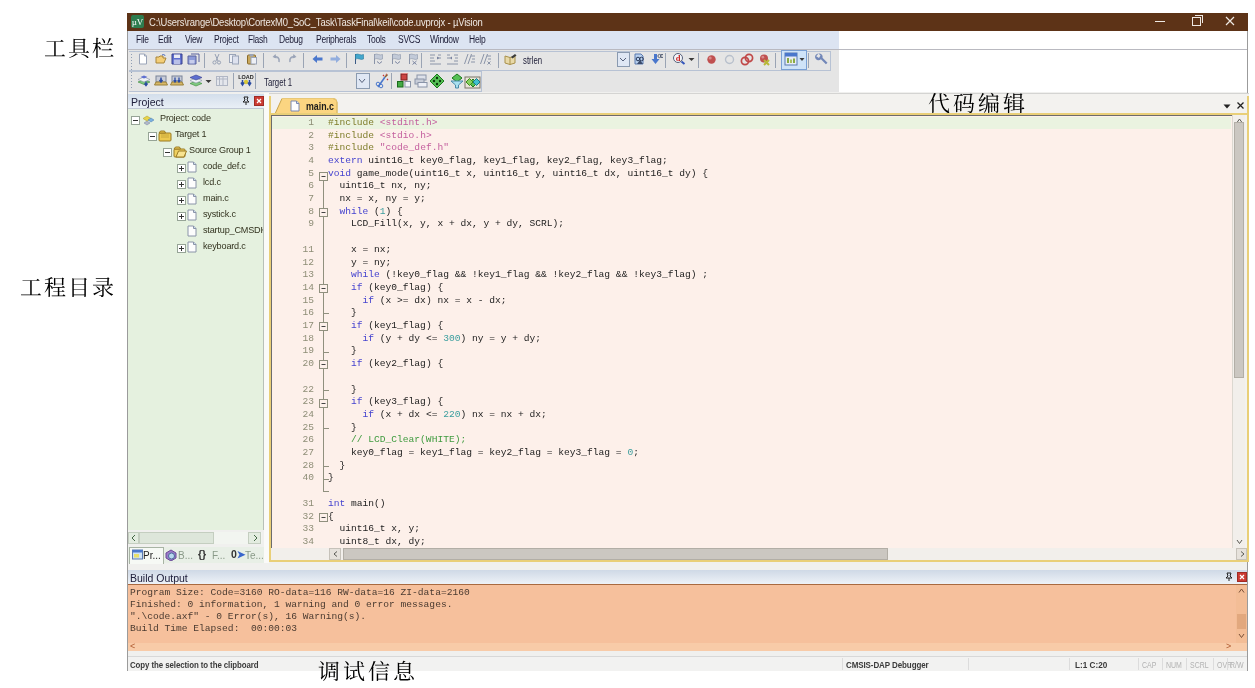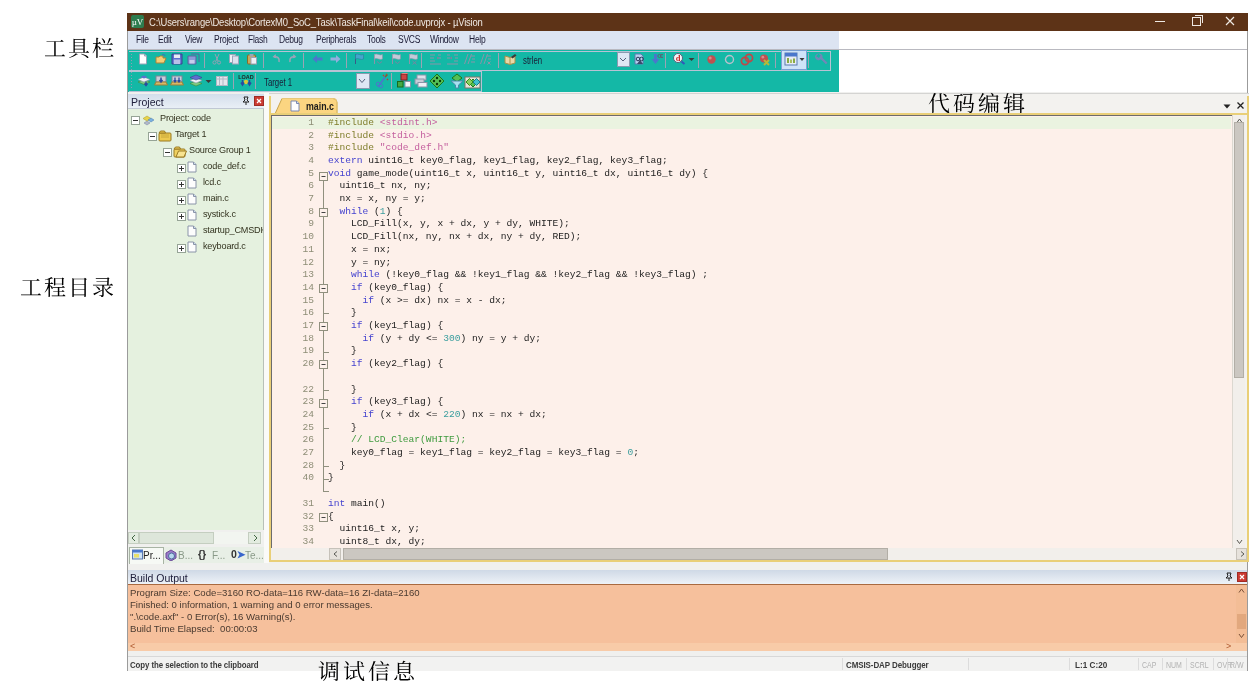--- a/index.html
+++ b/index.html
@@ -3,21 +3,21 @@
 <meta charset="utf-8">
 <style>
 html,body{margin:0;padding:0;background:#fff}
 #page{position:relative;width:1255px;height:688px;background:#fff;overflow:hidden;font-family:"Liberation Sans",sans-serif}
 .abs{position:absolute}
 .cj{position:absolute;width:22px;height:22px;fill:#000;z-index:50}
 #win{position:absolute;left:127px;top:13px;width:1121px;height:658px;border:1px solid #9b9b9b;border-top:none;box-sizing:border-box;background:#fff}
 #title{position:absolute;left:-1px;top:0;width:1121px;height:18px;background:#5d3317;color:#efe9e3;font-size:10.5px}
 #menu{position:absolute;left:0;top:18px;width:711px;height:18px;background:#dce4f2;font-size:10px;color:#1b1b35}
 #menuline{position:absolute;left:0;top:36px;width:1119px;height:0;border-top:1px solid #b9b9c0}
-#tbar{position:absolute;left:0;top:37px;width:711px;height:43px;background:#14b8a6}
+#tbar{position:absolute;left:0;top:37px;width:711px;height:43px;background:#e5e5e5}
 .mi{position:absolute;top:3px;letter-spacing:-0.3px;transform:scaleX(0.85);transform-origin:0 0}
 .sep1{position:absolute;top:3px;width:1px;height:15px;background:#9aa4b4}
 .sep2{position:absolute;top:3px;width:1px;height:16px;background:#9aa4b4}
 .ti{position:absolute}
 .tt{position:absolute;font-size:10px;color:#1b1b35;transform:scaleX(0.78);transform-origin:0 0}
 #proj{position:absolute;left:0;top:81px;width:137px;height:468px}
 #projhdr{position:absolute;left:0;top:0;width:137px;height:14px;background:linear-gradient(#d3deeb,#e9eff6);border-bottom:1px solid #c0c8d4;font-size:10.5px;color:#20203c}
 #tree{position:absolute;left:0;top:15px;width:136px;height:421px;background:#e5f1df;border-right:1px solid #b8c0b8;box-sizing:border-box;overflow:hidden}
 .trow{position:absolute;font-size:9.8px;color:#33331f;white-space:nowrap;letter-spacing:-0.2px;transform:scaleX(0.93);transform-origin:0 0}
 #edwin{position:absolute;left:141px;top:80px;width:980px;height:468px;background:#f3f2ef;border-top:1px solid #d4d4d2;box-sizing:border-box}
@@ -25,21 +25,21 @@
 .cl{position:absolute;left:0;width:970px;height:12.7px;line-height:12.7px;white-space:pre}
 .ln{position:absolute;width:42px;text-align:right;color:#8d8d76}
 .ctx{position:absolute;left:56px}
 .kw{color:#4543cf}
 .pp{color:#7f7d2a}
 .st{color:#c45f9e}
 .nm{color:#3a9e9e}
 .cm{color:#3f9b3f}
 #bo{position:absolute;left:0;top:557px;width:1119px;height:87px}
 #bohdr{position:absolute;left:0;top:0;width:1119px;height:14px;background:linear-gradient(#cfd9e6,#eef2f7);font-size:10.5px;color:#20203c}
-#bocontent{position:absolute;left:0;top:14px;width:1119px;height:59px;background:#f6c09c;border-top:1px solid #a96a40;box-sizing:border-box;font-family:Liberation Sans, sans-serif;font-size:9.6px;color:#4a3a30}
+#bocontent{position:absolute;left:0;top:14px;width:1119px;height:59px;background:#f6c09c;border-top:1px solid #a96a40;box-sizing:border-box;font-family:Liberation Mono, monospace;font-size:9.6px;color:#4a3a30}
 #bohs{position:absolute;left:0;top:73px;width:1119px;height:8px;background:#f8cba8}
 #status{position:absolute;left:0;top:643px;width:1119px;height:14px;background:#f2f2f1;border-top:1px solid #d8d8d8;font-size:9.5px;color:#3a3a3a}
 .sb{position:absolute;top:2px;font-weight:bold}
 .sbg{position:absolute;top:2.5px;color:#b2b2b2;font-size:8.5px;transform:scaleX(0.82);transform-origin:0 0}
 .sdiv{position:absolute;top:1px;width:1px;height:12px;background:#dcdcdc}
 </style>
 </head>
 <body>
 <div id="page">
 <svg class="cj" style="left:44px;top:37px" viewBox="0 0 1000 1000">
@@ -501,22 +501,21 @@
     <div id="code">
       <div class="abs" style="left:0;top:0.8px;width:959px;height:12.7px;background:#eaf3e0"></div>
       <div class="cl" style="top:0.8px"><span class="ln">1</span><span class="ctx"><span class="pp">#include</span> <span class="st">&lt;stdint.h&gt;</span></span></div>
       <div class="cl" style="top:13.5px"><span class="ln">2</span><span class="ctx"><span class="pp">#include</span> <span class="st">&lt;stdio.h&gt;</span></span></div>
       <div class="cl" style="top:26.2px"><span class="ln">3</span><span class="ctx"><span class="pp">#include</span> <span class="st">"code_def.h"</span></span></div>
       <div class="cl" style="top:38.9px"><span class="ln">4</span><span class="ctx"><span class="kw">extern</span> uint16_t key0_flag, key1_flag, key2_flag, key3_flag;</span></div>
       <div class="cl" style="top:51.6px"><span class="ln">5</span><span class="ctx"><span class="kw">void</span> game_mode(uint16_t x, uint16_t y, uint16_t dx, uint16_t dy) {</span></div>
       <div class="cl" style="top:64.3px"><span class="ln">6</span><span class="ctx">  uint16_t nx, ny;</span></div>
       <div class="cl" style="top:77.0px"><span class="ln">7</span><span class="ctx">  nx = x, ny = y;</span></div>
       <div class="cl" style="top:89.7px"><span class="ln">8</span><span class="ctx">  <span class="kw">while</span> (<span class="nm">1</span>) {</span></div>
-      <div class="cl" style="top:102.4px"><span class="ln">9</span><span class="ctx">    LCD_Fill(x, y, x + dx, y + dy, WHITE);</span></div>
-      <div class="cl" style="top:115.1px"><span class="ln">10</span><span class="ctx">    LCD_Fill(nx, ny, nx + dx, ny + dy, RED);</span></div>
+      <div class="cl" style="top:102.4px"><span class="ln">9</span><span class="ctx">    LCD_Fill(x, y, x + dx, y + dy, SCRL);</span></div>
       <div class="cl" style="top:127.8px"><span class="ln">11</span><span class="ctx">    x = nx;</span></div>
       <div class="cl" style="top:140.5px"><span class="ln">12</span><span class="ctx">    y = ny;</span></div>
       <div class="cl" style="top:153.2px"><span class="ln">13</span><span class="ctx">    <span class="kw">while</span> (!key0_flag &amp;&amp; !key1_flag &amp;&amp; !key2_flag &amp;&amp; !key3_flag) ;</span></div>
       <div class="cl" style="top:165.9px"><span class="ln">14</span><span class="ctx">    <span class="kw">if</span> (key0_flag) {</span></div>
       <div class="cl" style="top:178.6px"><span class="ln">15</span><span class="ctx">      <span class="kw">if</span> (x &gt;= dx) nx = x - dx;</span></div>
       <div class="cl" style="top:191.3px"><span class="ln">16</span><span class="ctx">    }</span></div>
       <div class="cl" style="top:204.0px"><span class="ln">17</span><span class="ctx">    <span class="kw">if</span> (key1_flag) {</span></div>
       <div class="cl" style="top:216.7px"><span class="ln">18</span><span class="ctx">      <span class="kw">if</span> (y + dy &lt;= <span class="nm">300</span>) ny = y + dy;</span></div>
       <div class="cl" style="top:229.4px"><span class="ln">19</span><span class="ctx">    }</span></div>
       <div class="cl" style="top:242.1px"><span class="ln">20</span><span class="ctx">    <span class="kw">if</span> (key2_flag) {</span></div>

